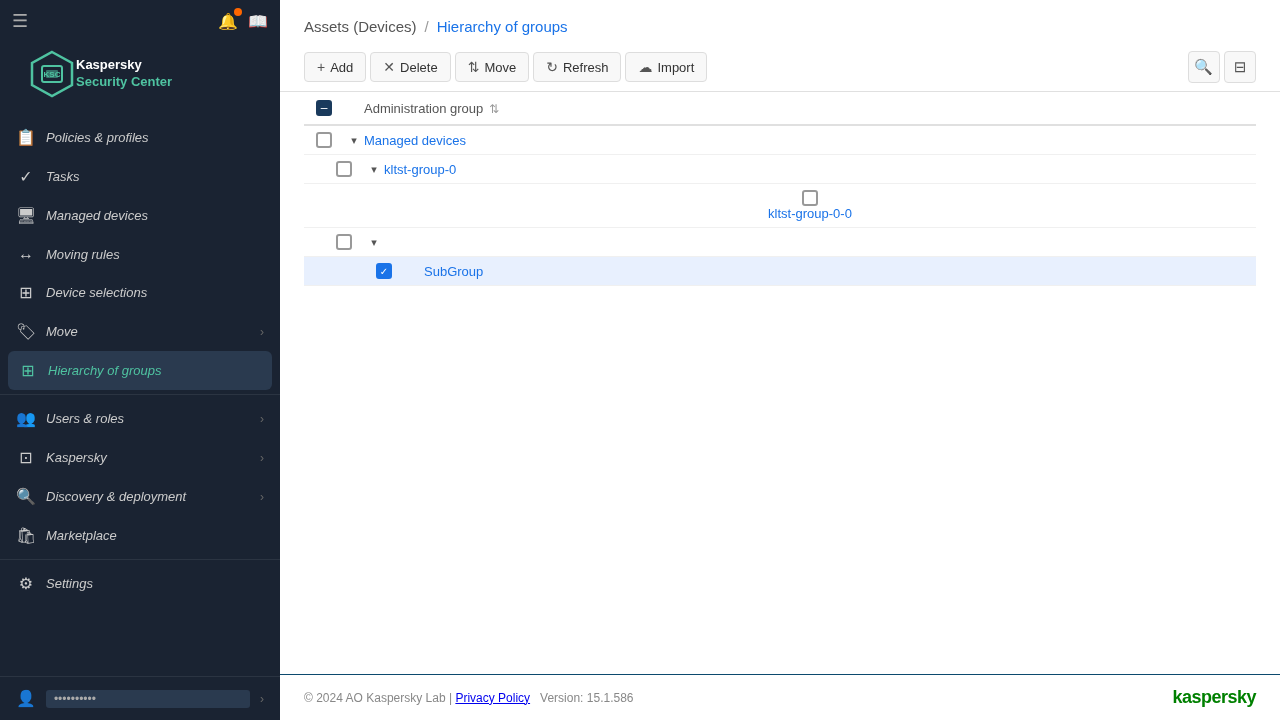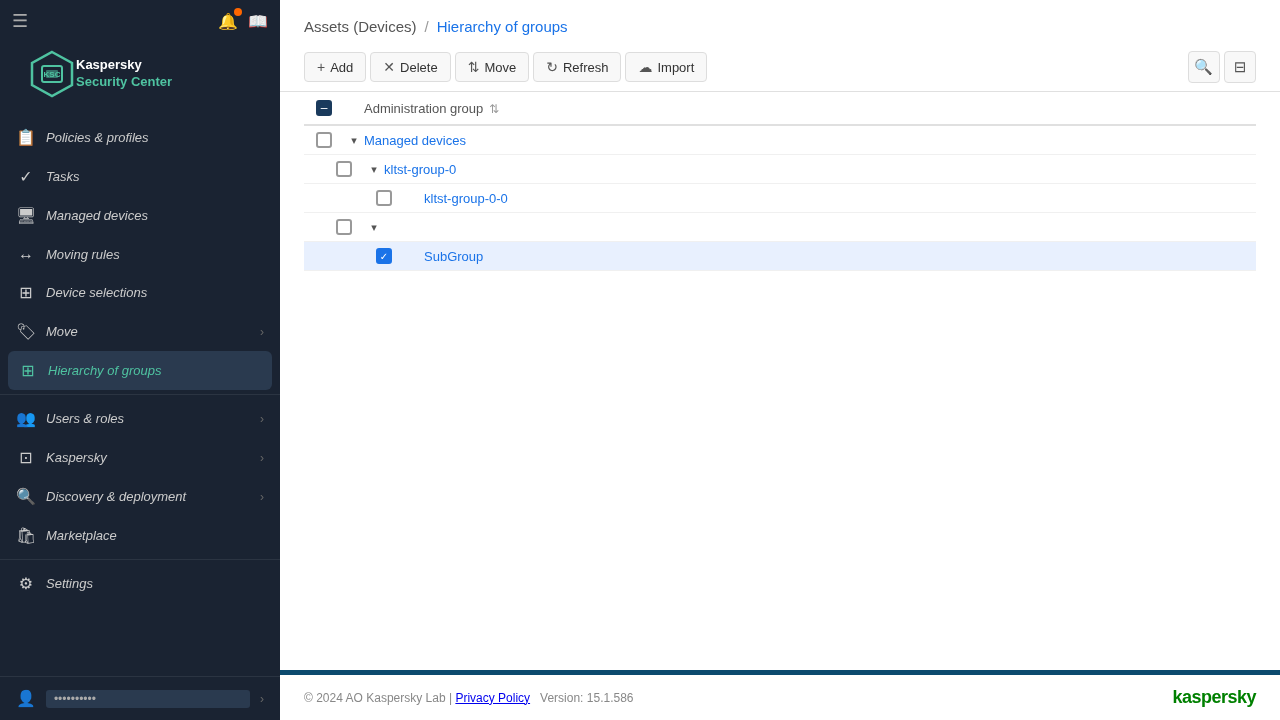--- a/index.html
+++ b/index.html
@@ -302,21 +302,21 @@
     .sort-icon {
       font-size: 12px;
       color: #999;
     }
 
     
     .main-footer {
       padding: 12px 24px;
       font-size: 12px;
       color: #888;
-      border-top: 5px solid #0c4a6e;
+      border-top: 1px solid #0c4a6e;
       display: flex;
       align-items: center;
       justify-content: space-between;
     }
     .footer-logo {
       font-size: 18px;
       font-weight: 700;
       color: #008000;
       letter-spacing: -0.5px;
     }
@@ -478,21 +478,21 @@
     <div class="tree-row" style="padding-left: 20px;">
       <div class="col-check">
         <div class="cb"></div>
       </div>
       <div class="col-expand">▾</div>
       <div class="col-name-cell">
         <span class="item-name">kltst-group-0</span>
       </div>
     </div>
 
-    <div class="tree-row" style="padding-left: 60px;">
+    <div class="tree-row" style="padding-left: 60px; flex-direction: column;">
       <div class="col-check">
         <div class="cb"></div>
       </div>
       <div style="width:20px"></div>
       <div class="col-name-cell">
         <span class="item-name">kltst-group-0-0</span>
       </div>
     </div>
 
     <div class="tree-row" style="padding-left: 20px;">

